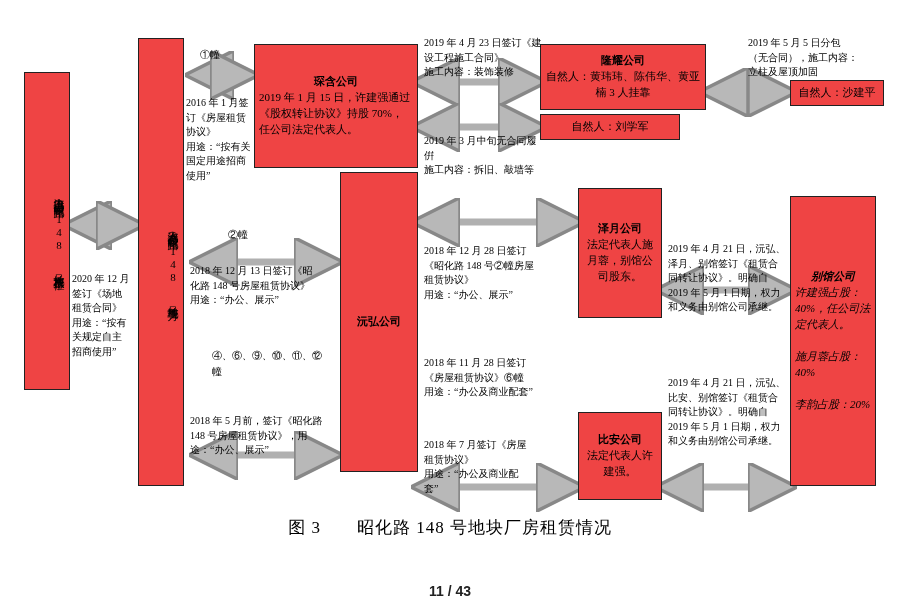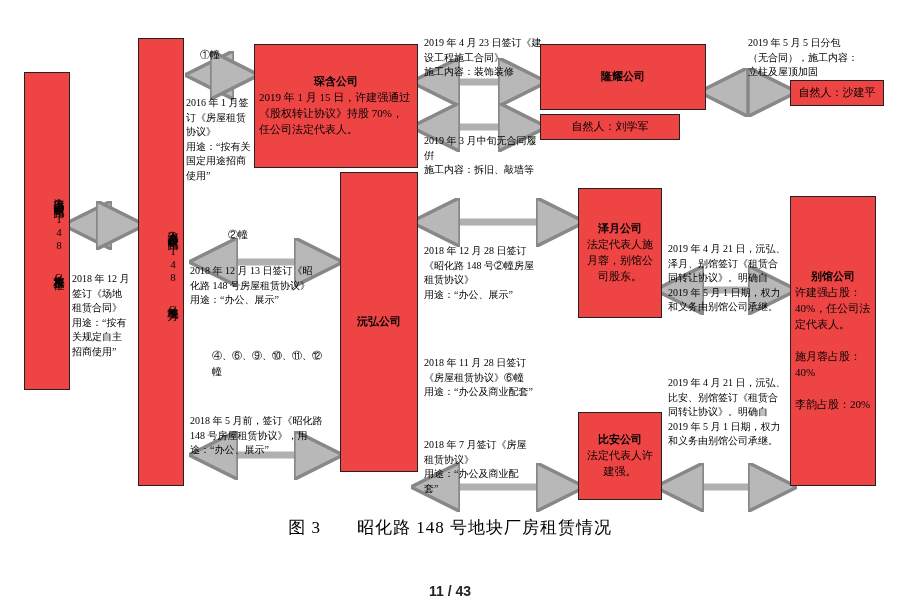--- a/index.html
+++ b/index.html
@@ -110,20 +110,21 @@
   <div class="box" style="left:254px;top:44px;width:164px;height:124px;">
     <div class="inner">
       <div class="bold">琛含公司</div>
       <div style="text-align:left;">2019 年 1 月 15 日，许建强通过《股权转让协议》持股 70%，任公司法定代表人。</div>
     </div>
   </div>
 
   <div class="box" style="left:540px;top:44px;width:166px;height:66px;">
     <div class="inner">
       <div class="bold">隆耀公司</div>
+      <div>自然人：黄玮玮、陈伟华、黄亚楠 3 人挂靠</div>
     </div>
   </div>
 
   <div class="box" style="left:340px;top:172px;width:78px;height:300px;">
     <div class="inner bold">沅弘公司</div>
   </div>
 
   <div class="box" style="left:578px;top:188px;width:84px;height:130px;">
     <div class="inner">
       <div class="bold">泽月公司</div>
@@ -131,21 +132,21 @@
     </div>
   </div>
 
   <div class="box" style="left:578px;top:412px;width:84px;height:88px;">
     <div class="inner">
       <div class="bold">比安公司</div>
       <div>法定代表人许建强。</div>
     </div>
   </div>
 
-  <div class="box" style="left:790px;top:196px;width:86px;height:290px;">
+  <div class="box" style="left:790px;top:196px;width:86px;height:290px;font-style:italic;">
     <div class="inner">
       <div class="bold">别馆公司</div>
       <div style="text-align:left;white-space:pre-wrap;">许建强占股：40%，任公司法定代表人。
 
 施月蓉占股：40%
 
 李韵占股：20%</div>
     </div>
   </div>
 
@@ -159,21 +160,21 @@
 
   <div class="lbl" style="left:200px;top:48px;width:60px;">①幢</div>
 
   <div class="lbl" style="left:228px;top:228px;width:60px;">②幢</div>
 
   <div class="lbl" style="left:212px;top:348px;width:110px;line-height:1.6;">④、⑥、⑨、⑩、⑪、⑫幢</div>
 
   <div class="lbl" style="left:186px;top:96px;width:66px;">2016 年 1 月签订《房屋租赁协议》
 用途：“按有关国定用途招商使用”</div>
 
-  <div class="lbl" style="left:72px;top:272px;width:58px;">2018 年 12 月签订《场地租赁合同》
+  <div class="lbl" style="left:72px;top:272px;width:58px;">2020 年 12 月签订《场地租赁合同》
 用途：“按有关规定自主招商使用”</div>
 
   <div class="lbl" style="left:190px;top:264px;width:132px;">2018 年 12 月 13 日签订《昭化路 148 号房屋租赁协议》
 用途：“办公、展示”</div>
 
   <div class="lbl" style="left:190px;top:414px;width:136px;">2018 年 5 月前，签订《昭化路 148 号房屋租赁协议》，用途：“办公、展示”</div>
 
   <div class="lbl" style="left:424px;top:244px;width:110px;">2018 年 12 月 28 日签订《昭化路 148 号②幢房屋租赁协议》
 用途：“办公、展示”</div>
 

